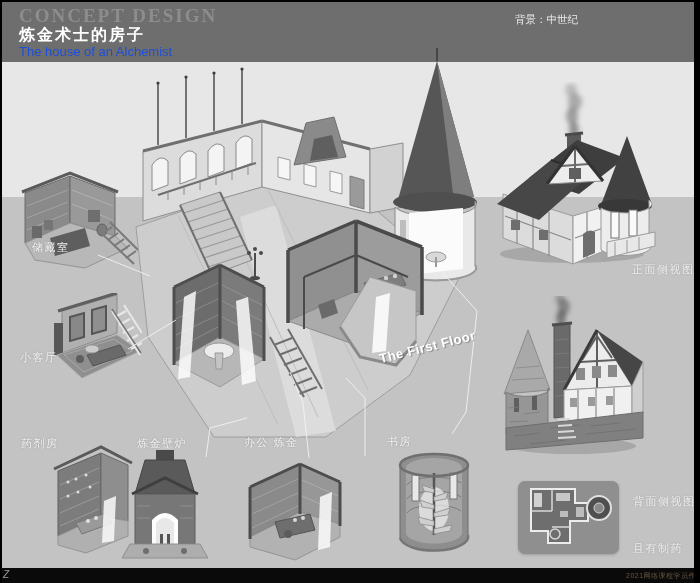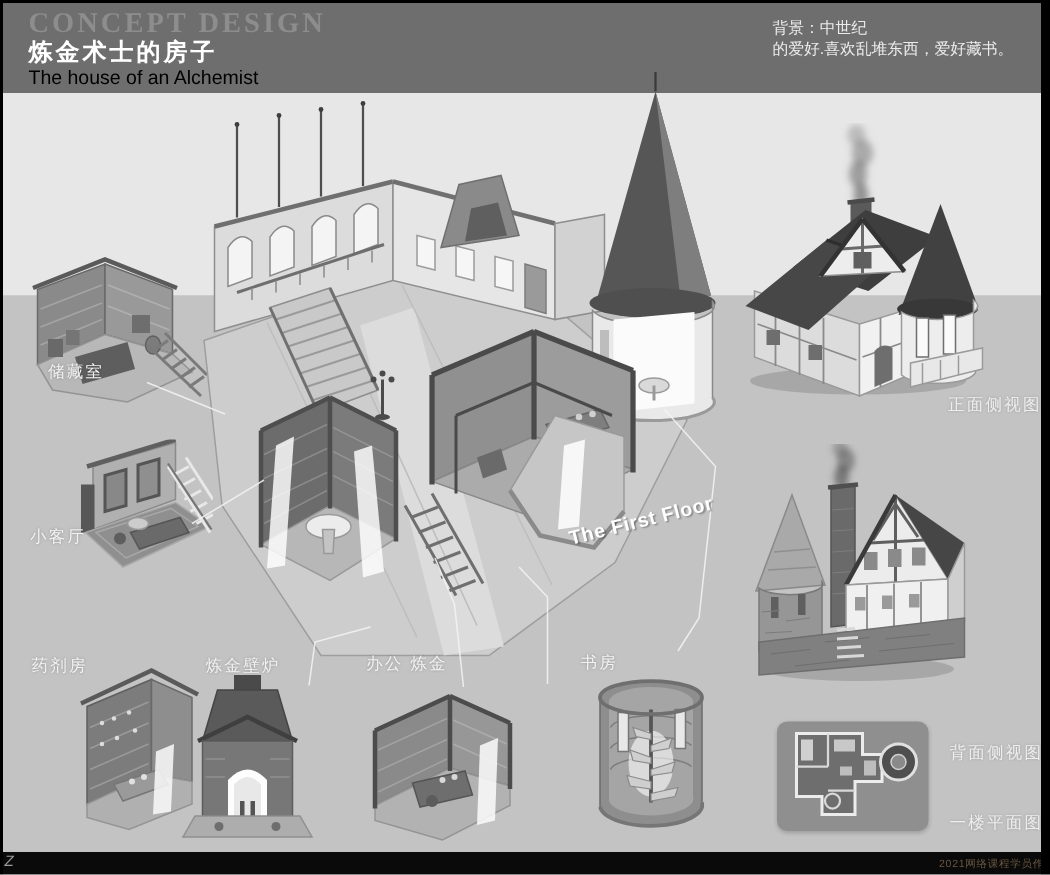--- a/index.html
+++ b/index.html
@@ -15,21 +15,21 @@
   #footer-band{top:568px;height:15px;background:#0a0a0a;}
   .edge{position:absolute;background:#000;}
   #edge-left{left:0;top:0;width:2px;height:583px;}
   #edge-top{left:0;top:0;width:700px;height:2px;}
   #edge-right{left:694px;top:0;width:6px;height:583px;}
 
   .abs{position:absolute;}
   #kicker{left:19px;top:5px;font-family:"Liberation Serif",serif;font-weight:bold;
     font-size:19px;letter-spacing:2px;color:#8d8d8d;}
   #title-cn{left:19px;top:25px;font-size:16px;font-weight:bold;color:#ffffff;letter-spacing:2px;}
-  #title-en{left:19px;top:44px;font-size:13px;color:#000000;}
+  #title-en{left:19px;top:44px;font-size:13px;color:#1d4ed8;}
   #char-notes{left:515px;top:13px;font-size:10.5px;line-height:13.5px;color:#ececec;}
 
   .room-label{position:absolute;font-size:11px;letter-spacing:1.5px;color:#f2f2f2;
     text-shadow:0 0 2px rgba(0,0,0,.25);white-space:nowrap;}
   .view-label{position:absolute;font-size:11px;letter-spacing:1.5px;color:#eeeeee;
     text-shadow:0 0 2px rgba(0,0,0,.2);white-space:nowrap;}
 
   #first-floor-caption{left:378px;top:338px;width:110px;
     font-size:13px;font-weight:bold;color:#ffffff;letter-spacing:.5px;
     transform:rotate(-14deg);text-shadow:1px 1px 1px rgba(0,0,0,.3);white-space:nowrap;}
@@ -51,21 +51,20 @@
   <div class="band" id="band-light"></div>
   <div class="band" id="band-mid"></div>
   <div class="band" id="header-band"></div>
   <div class="band" id="footer-band"></div>
 
   <div class="abs" id="kicker">CONCEPT DESIGN</div>
   <div class="abs" id="title-cn">炼金术士的房子</div>
   <div class="abs" id="title-en">The house of an Alchemist</div>
   <div class="abs" id="char-notes">
     <div>背景：中世纪</div>
-    <div>的爱好.喜欢乱堆东西，爱好藏书。</div>
   </div>
 
   <svg class="abs" style="left:118px;top:45px;" width="360" height="400" viewBox="0 0 360 400">
 
     <g>
       <polygon points="18,182 145,138 258,165 340,235 292,330 208,392 96,392 30,292" fill="#cdcdcd" stroke="#9e9e9e" stroke-width="1"></polygon>
       <polygon points="122,172 158,160 218,386 178,392" fill="#dedede" opacity="0.9"></polygon>
       <line x1="60" y1="170" x2="160" y2="380" stroke="#bdbdbd" stroke-width="1"></line>
       <line x1="100" y1="155" x2="200" y2="372" stroke="#bdbdbd" stroke-width="1"></line>
       <line x1="150" y1="145" x2="250" y2="345" stroke="#bdbdbd" stroke-width="1"></line>
@@ -548,21 +547,21 @@
 
   <div class="room-label" style="left:32px;top:240px;">储藏室</div>
   <div class="room-label" style="left:20px;top:350px;">小客厅</div>
   <div class="room-label" style="left:21px;top:436px;">药剂房</div>
   <div class="room-label" style="left:137px;top:436px;">炼金壁炉</div>
   <div class="room-label" style="left:244px;top:435px;">办公 炼金</div>
   <div class="room-label" style="left:387px;top:434px;">书房</div>
 
   <div class="view-label" style="left:632px;top:262px;">正面侧视图</div>
   <div class="view-label" style="left:633px;top:446px;margin-top:48px;">背面侧视图</div>
-  <div class="view-label" style="left:633px;top:541px;">一楼平面图</div>
+  <div class="view-label" style="left:633px;top:541px;">且有制药</div>
 
   <div class="abs" id="first-floor-caption">The First Floor</div>
 
   <div class="abs" id="footer-z">Z</div>
   <div class="abs" id="watermark">2021网络课程学员作品</div>
 
   <div class="edge" id="edge-left"></div>
   <div class="edge" id="edge-top"></div>
   <div class="edge" id="edge-right"></div>
 

